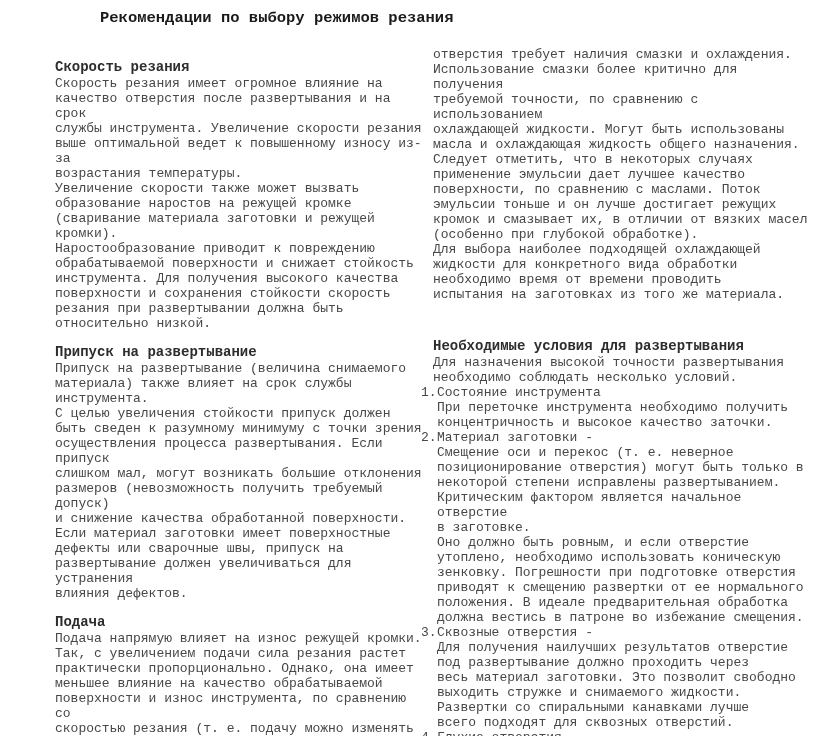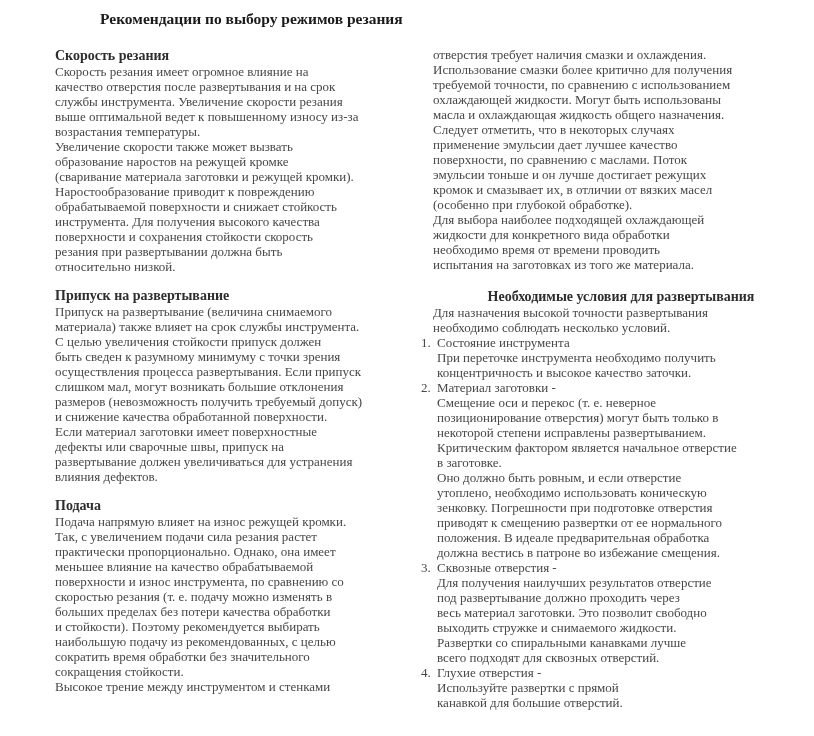--- a/index.html
+++ b/index.html
@@ -1,21 +1,21 @@
 <!DOCTYPE html>
 <html><head>
 <meta charset="utf-8">
 <style>
   html, body { margin: 0; padding: 0; background: #ffffff; }
   .page {
     position: relative;
     width: 814px;
     height: 736px;
     background: #ffffff;
-    font-family: Liberation Serif, serif;
+    font-family: Liberation Mono, monospace;
     overflow: hidden;
   }
   .doc-title {
     position: absolute;
     left: 100px;
     top: 9px;
     font-size: 15.5px;
     line-height: 19px;
     font-weight: bold;
     color: #1a1a1a;
@@ -30,24 +30,24 @@
   }
   .col-left { left: 55px;  width: 372px; }
   .col-right{ left: 421px; width: 388px; }
   .section-heading {
     font-size: 14px;
     line-height: 17px;
     font-weight: bold;
     color: #2d2d2d;
     margin: 13px 0 0 0;
   }
-  .col-left .section:first-child .section-heading { margin-top: 0; }
+  .col-left .section:first-child .section-heading { margin-top: 12px; }
   .body-text { white-space: pre-line; }
   .col-right .indented { padding-left: 12px; }
-  .col-right .section-heading.conditions-heading { margin-top: 16px; text-align: center; }
+  .col-right .section-heading.conditions-heading { margin-top: 36px; }
   .num-item { display: flex; align-items: flex-start; }
   .num-item .num { flex: 0 0 16px; width: 16px; }
   .num-item .item-text { flex: 1 1 auto; white-space: pre-line; }
 </style>
 </head>
 <body>
 
 <div class="page">
 
   <div class="doc-title">Рекомендации по выбору режимов резания</div>

